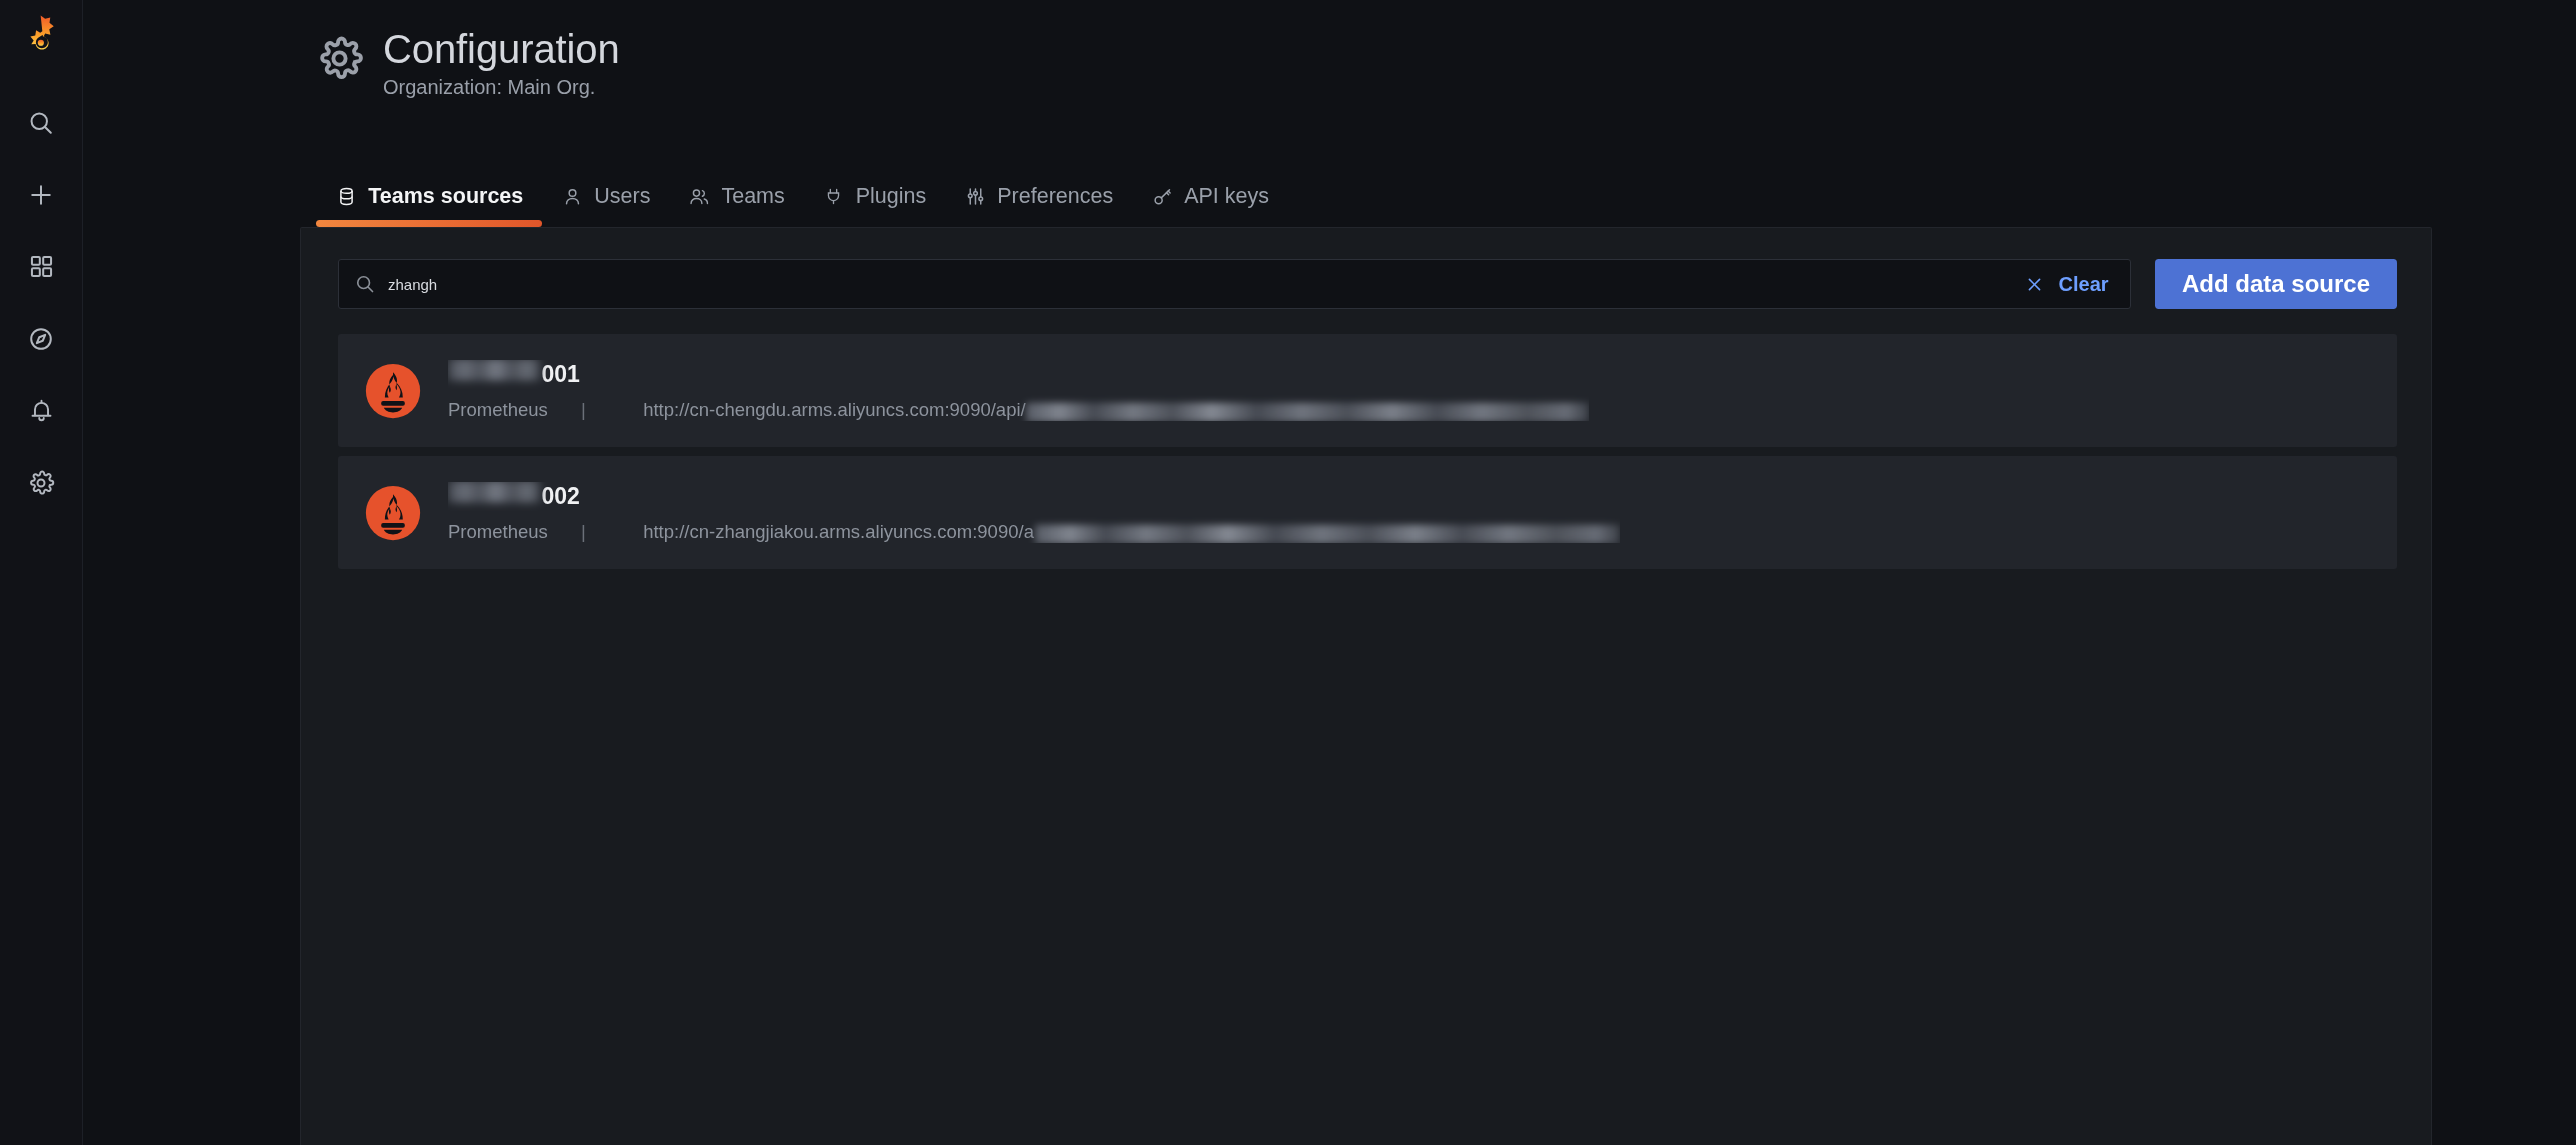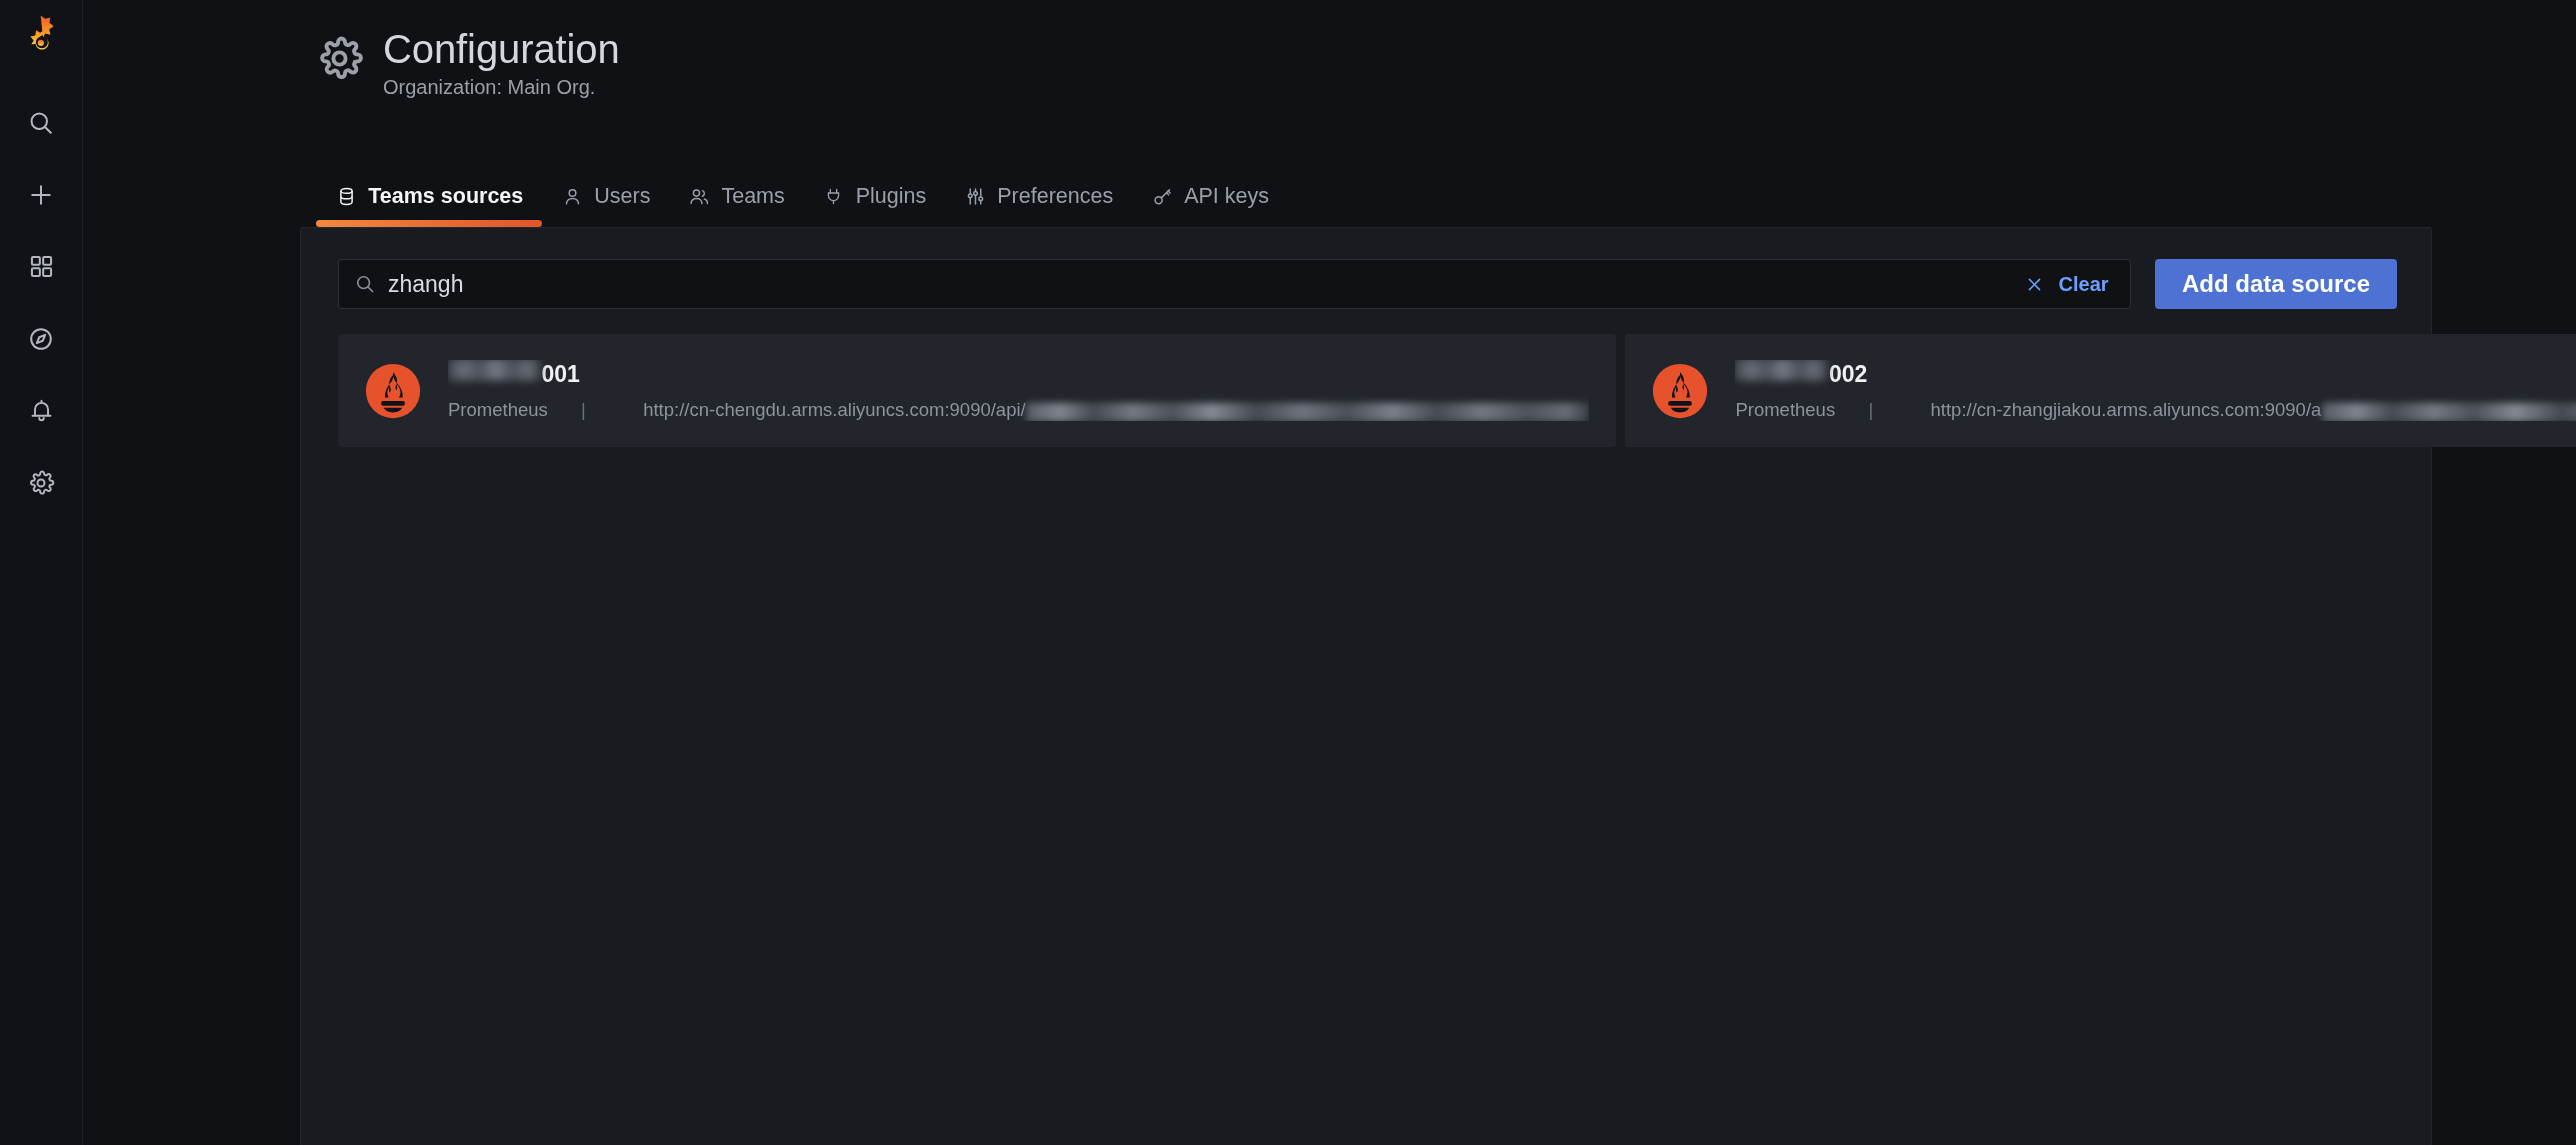--- a/index.html
+++ b/index.html
@@ -75,41 +75,41 @@
     display: flex; align-items: center; gap: 24.4px;
   }
   .searchbox {
     position: relative; flex: 1 1 auto; height: 50px;
     background: #0f1115; border: 0.7px solid #2c3038; border-radius: 3px;
     display: flex; align-items: center;
   }
   .searchbox .s-icon { margin-left: 15px; display: flex; align-items: center; }
   .search-input {
     flex: 1 1 auto; background: transparent; border: 0; outline: none;
-    color: #d9dce1; font-size: 23px; font-family: "Liberation Sans", sans-serif;
+    color: #d9dce1; font-size: 15px; font-family: "Liberation Sans", sans-serif;
     padding: 0 12px;
   }
   .search-input::placeholder { color: #6e7480; }
   .clear-btn {
     display: flex; align-items: center; gap: 15px; background: transparent; border: 0;
     color: #6e9fff; font-size: 20px; font-weight: 700; cursor: pointer;
     padding: 0 21px 0 7.4px; font-family: "Liberation Sans", sans-serif;
     height: 100%;
   }
   .clear-btn .x-icon { display:flex; align-items:center; color:#6e9fff; font-weight:400; }
   .add-btn {
     flex: 0 0 auto; height: 50px; padding: 0 27px;
     background: #4d72d4; color: #ffffff; border: 0; border-radius: 3.7px;
     font-size: 24px; font-weight: 700; cursor: pointer;
     font-family: "Liberation Sans", sans-serif;
     display: flex; align-items: center; justify-content: center;
   }
 
   
-  .ds-list { position: absolute; left: 37px; right: 34px; top: 106px; display: flex; flex-direction: row; gap: 9px; }
+  .ds-list { position: absolute; left: 37px; right: 34px; top: 106px; display: flex; flex-direction: column; gap: 9px; }
   .ds-card {
     background: #22252b; border-radius: 3px; height: 113px;
     display: flex; align-items: center; padding: 0 27px; cursor: pointer;
   }
   .ds-logo { flex: 0 0 auto; width: 56px; height: 56px; margin-right: 27px; }
   .ds-body { display: flex; flex-direction: column; justify-content: center; min-width: 0; overflow: hidden; }
   .ds-name { font-size: 23px; font-weight: 700; color: #f0f1f3; display: flex; align-items: baseline; }
   .ds-name .redacted {
     display: inline-block; height: 22px; width: 92px; margin-right: 1.5px;
     background: linear-gradient(90deg,#4a4e57 0%, #6c717b 18%, #50545d 34%, #7a7f8a 52%, #4e525b 70%, #6b7079 86%, #484c55 100%);

